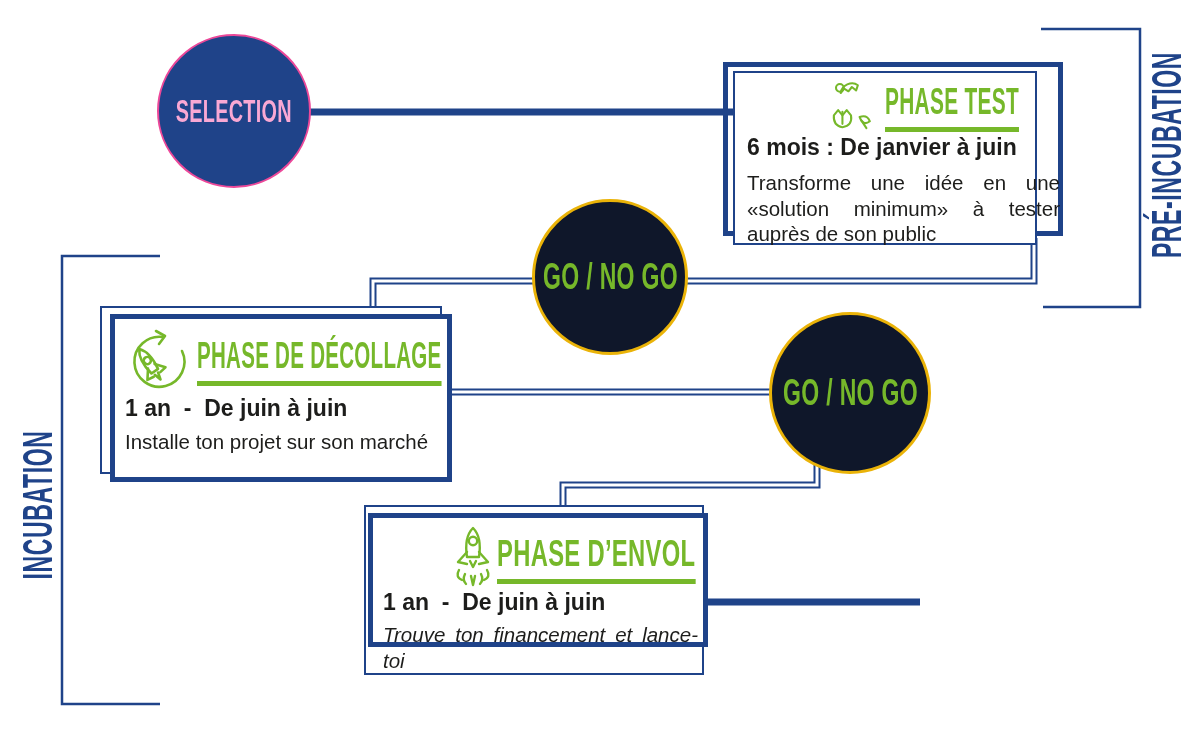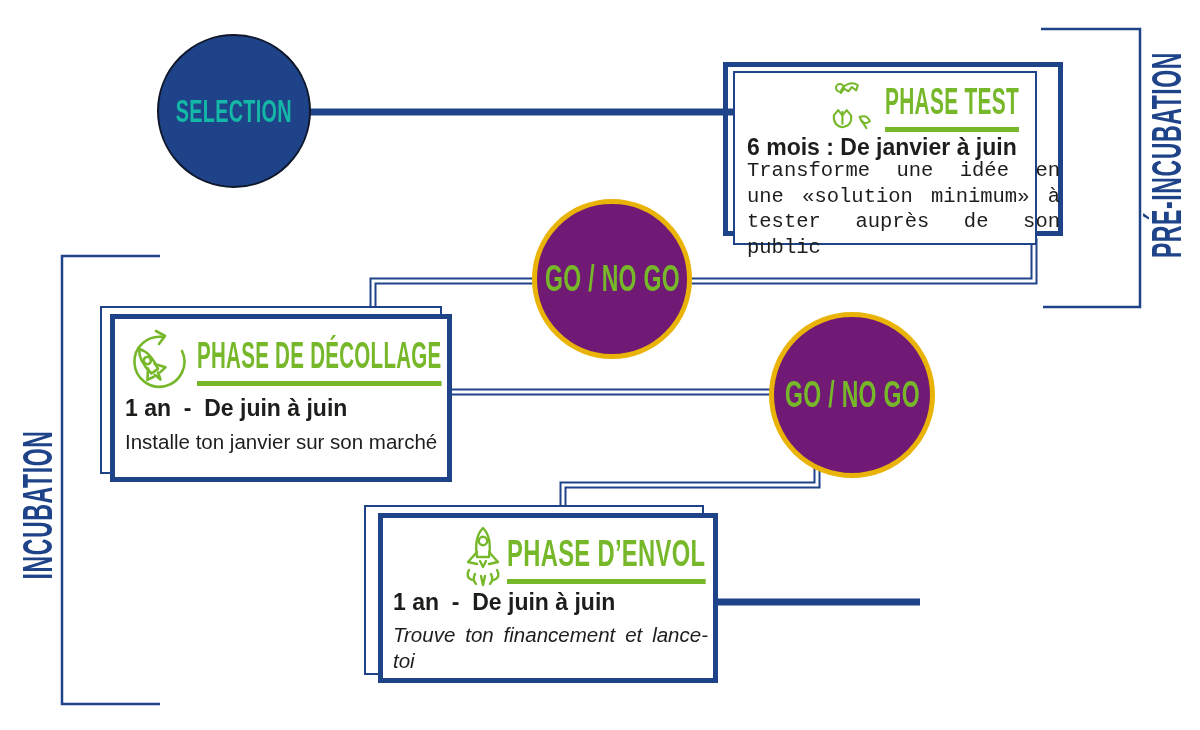--- a/index.html
+++ b/index.html
@@ -10,22 +10,22 @@
     color:#1d1d1b;
   }
   
   #connectors { position:absolute; left:0; top:0; width:1200px; height:730px; z-index:1; }
 
   
   .circle {
     position:absolute; border-radius:50%; z-index:3;
     display:flex; align-items:center; justify-content:center; text-align:center;
   }
-  .circle.filled { background:#1f4389; border:2px solid #0f172a; color:#14b8a6; }
-  .circle.outline { background:#701a75; border:5px solid #eab308; color:#76b82a; }
+  .circle.filled { background:#1f4389; border:2px solid #ec4899; color:#f9a8d4; }
+  .circle.outline { background:#0f172a; border:3px solid #eab308; color:#76b82a; }
   .circle .cond {
     display:inline-block; font-weight:bold; letter-spacing:0.5px;
     transform-origin:center center; white-space:nowrap;
   }
   #circle-selection   { left:157px; top:34px;  width:150px; height:150px; }
   #circle-gng1        { left:532px; top:199px; width:150px; height:150px; }
   #circle-gng2        { left:769px; top:312px; width:156px; height:156px; }
   #circle-fin         { left:916px; top:525px; width:152px; height:150px; }
   #circle-selection .cond { font-size:32px; transform:scaleX(0.62); }
   .gng-label { font-size:36px; transform:scaleX(0.64); }
@@ -43,21 +43,21 @@
   #box-test { left:723px; top:62px; width:350px; height:183px; }
   #box-test .back-thick { left:0; top:0; width:340px; height:174px; }
   #box-test .front      { left:10px; top:9px; width:304px; height:174px; }
 
   #box-decollage { left:100px; top:306px; width:352px; height:176px; }
   #box-decollage .back-thin { left:0; top:0; width:342px; height:168px; }
   #box-decollage .front     { left:10px; top:8px; width:342px; height:168px; }
 
   #box-envol { left:364px; top:505px; width:350px; height:178px; }
   #box-envol .back-thin { left:0; top:0; width:340px; height:170px; }
-  #box-envol .front     { left:14px; top:8px; width:340px; height:170px;padding-left:16px; }
+  #box-envol .front     { left:4px; top:8px; width:340px; height:134px;padding-left:16px; }
 
   .phase-title {
     position:absolute; display:inline-block; white-space:nowrap;
     font-weight:bold; font-size:36px; color:#76b82a; letter-spacing:0.5px;
     border-bottom:5px solid #76b82a; padding-bottom:4px;
     transform-origin:left top;
   }
   .phase-icon { position:absolute; }
   .duration {
     position:absolute; font-weight:bold; font-size:23px; color:#1d1d1b;
@@ -65,21 +65,21 @@
   }
   .descr {
     position:absolute; font-size:20.5px; color:#1d1d1b; line-height:1.25;
     text-align:justify;
   }
 
   
   #box-test .phase-icon   { left:92px;  top:4px;  width:48px; height:56px; }
   #box-test .phase-title  { left:150px; top:8px;  transform:scaleX(0.58); }
   #box-test .duration     { left:12px;  top:61px; }
-  #box-test .descr        { left:12px;  top:85px; width:313px;font-family:Liberation Mono, monospace; }
+  #box-test .descr        { left:12px;  top:97px; width:313px; }
 
   
   #box-decollage .phase-icon  { left:4px;  top:8px;  width:70px; height:70px; }
   #box-decollage .phase-title { left:82px; top:16px; transform:scaleX(0.57); }
   #box-decollage .duration    { left:10px; top:76px; }
   #box-decollage .descr       { left:10px; top:110px; width:315px; }
 
   
   #box-envol .phase-icon  { left:78px;  top:8px;  width:44px; height:66px; }
   #box-envol .phase-title { left:124px; top:15px; transform:scaleX(0.66); }
@@ -163,21 +163,21 @@
             <path d="M0,-17 C5,-11 6,-1 4,10 L-4,10 C-6,-1 -5,-11 0,-17 Z"></path>
             <circle cx="0" cy="-3" r="3.6"></circle>
             <path d="M-4,4 l-7,9 7,1"></path>
             <path d="M4,4 l7,9 -7,1"></path>
             <path d="M-2,13 l2,7 2,-7"></path>
           </g>
         </g>
       </svg>
       <span class="phase-title">PHASE DE DÉCOLLAGE</span>
       <div class="duration">1 an  -  De juin à juin</div>
-      <div class="descr">Installe ton janvier sur son marché</div>
+      <div class="descr">Installe ton projet sur son marché</div>
     </div>
   </div>
 
   <div class="dbox" id="box-envol">
     <div class="layer back-thin"></div>
     <div class="layer front thick">
       <svg class="phase-icon" viewBox="0 0 44 66">
         <g fill="none" stroke="#76b82a" stroke-width="2.4" stroke-linejoin="round" stroke-linecap="round">
           <path d="M22,2 C28,8 30,18 28,31 L16,31 C14,18 16,8 22,2 Z"></path>
           <circle cx="22" cy="15" r="4.2"></circle>

